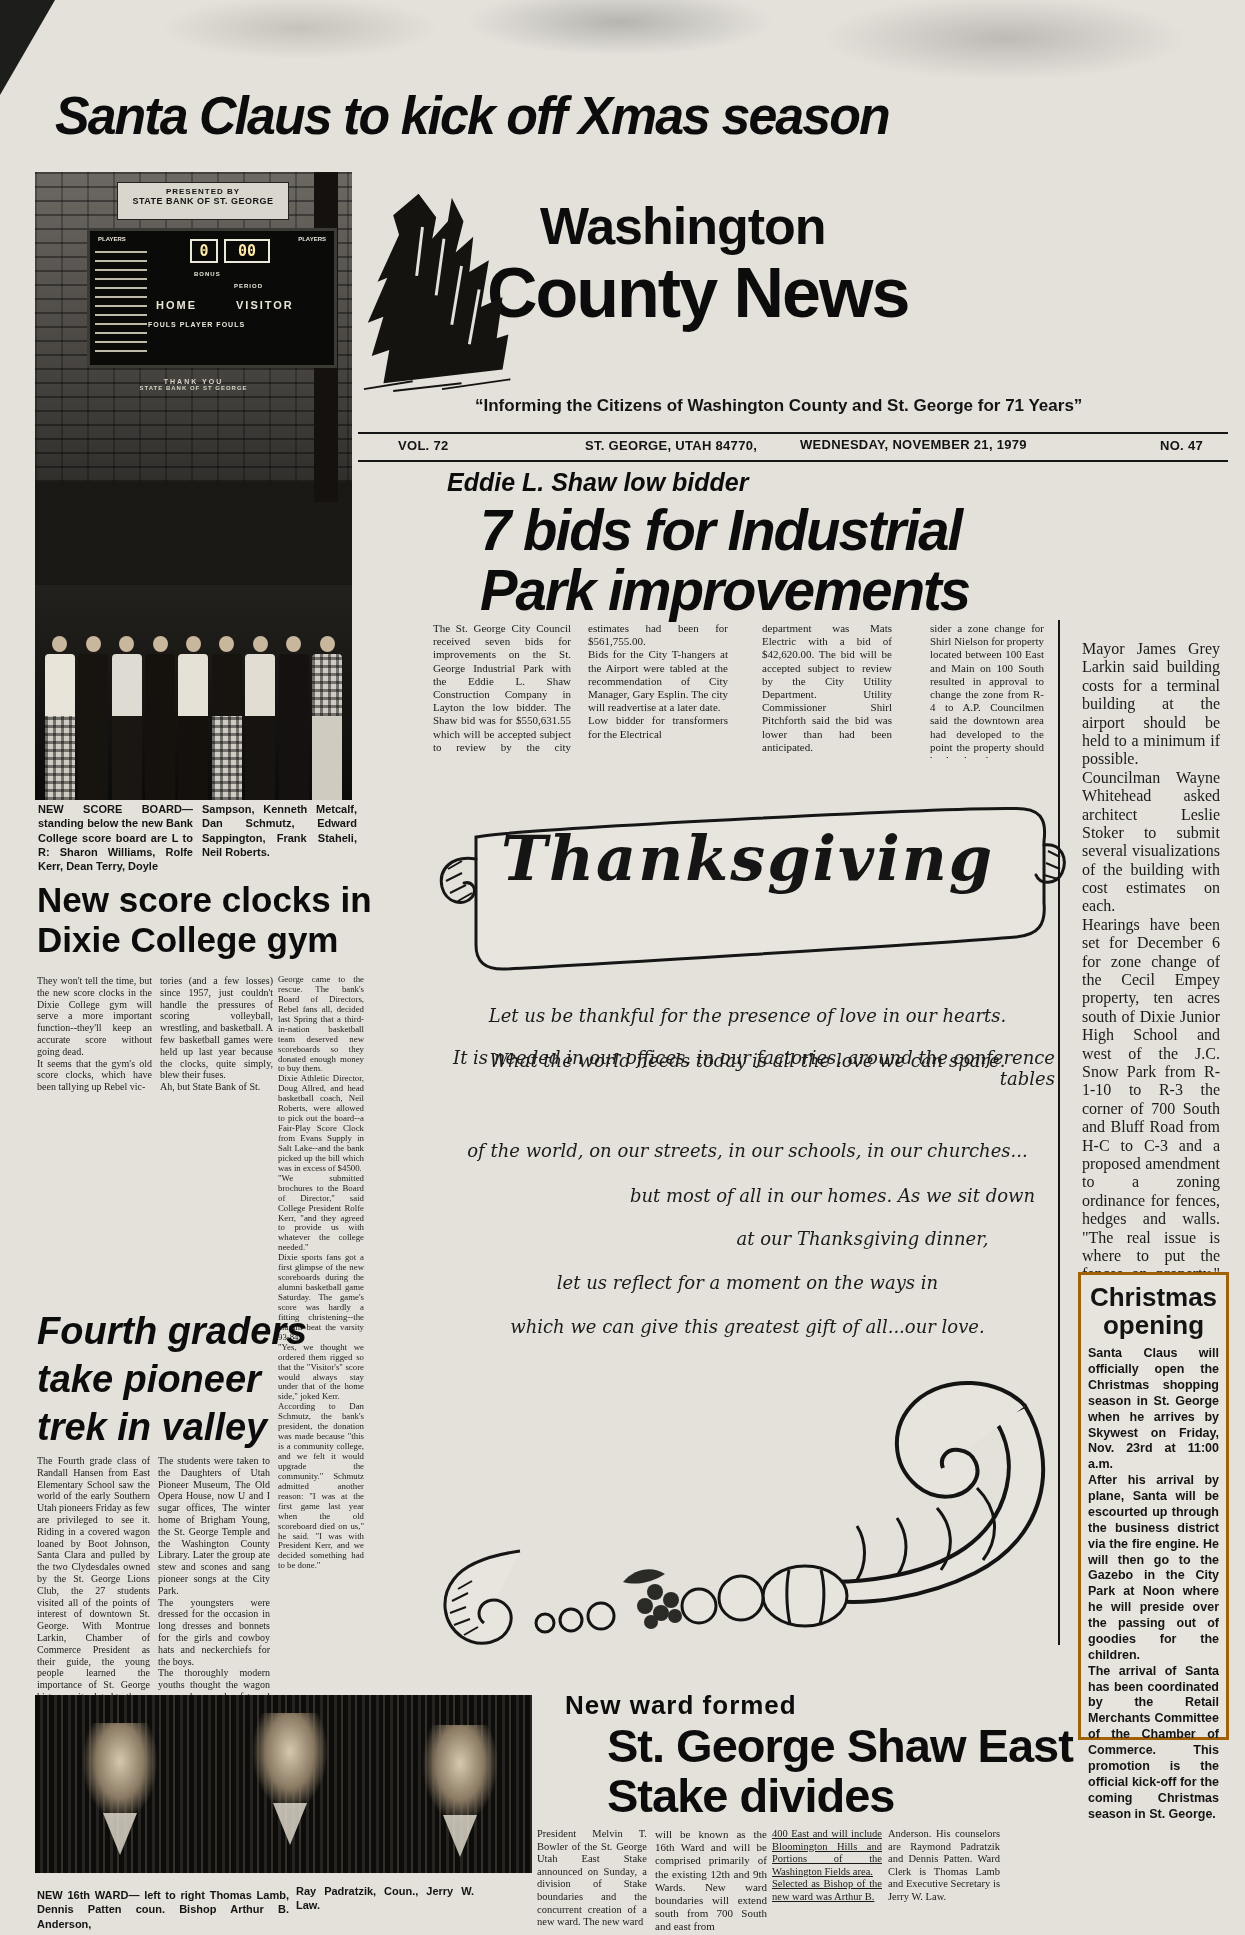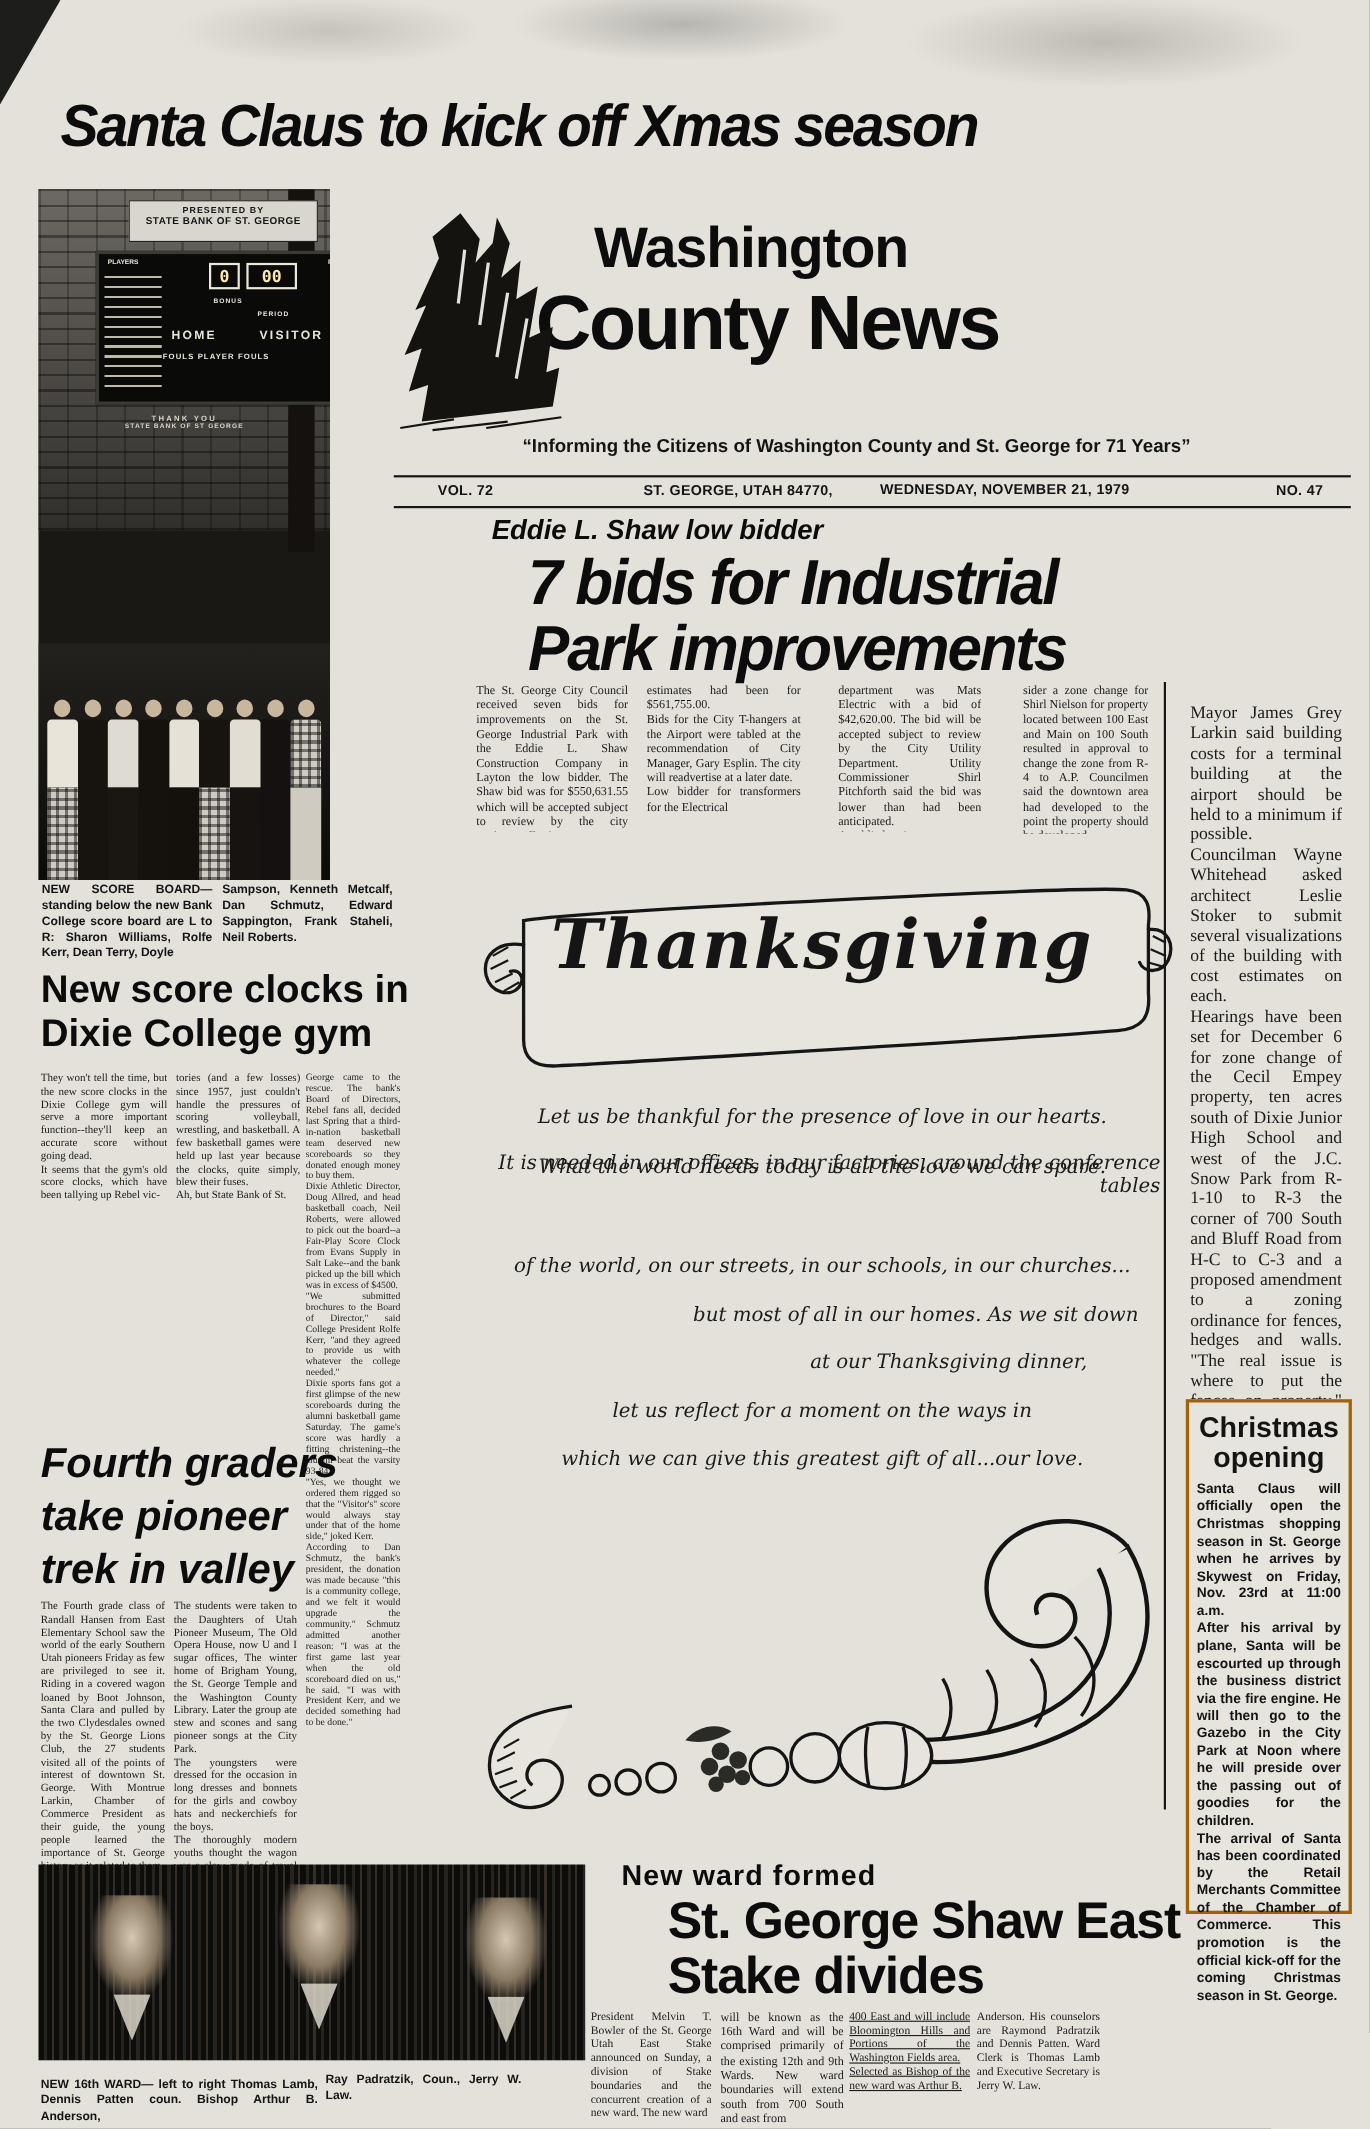--- a/index.html
+++ b/index.html
@@ -17,21 +17,21 @@
   .caption { position:absolute; font-family:"Liberation Sans", sans-serif; font-weight:bold;
              font-size:11px; line-height:1.3; color:#141414; text-align:justify; }
   .rule-h { position:absolute; background:#161616; height:2px; }
   .rule-v { position:absolute; background:#161616; width:2px; }
   
   .mast-top { font-size:52px; letter-spacing:-1px; }
   .mast-bottom { font-size:70px; letter-spacing:-2px; }
   .tagline { font-family:"Liberation Sans", sans-serif; font-weight:bold; font-size:17px; }
   .dateline { font-family:"Liberation Sans", sans-serif; font-weight:bold; font-size:13px; letter-spacing:.3px; white-space:nowrap; }
   
-  .photo1 { position:absolute; left:35px; top:172px; width:265px; height:628px; background:#191815; overflow:hidden; }
+  .photo1 { position:absolute; left:35px; top:172px; width:317px; height:628px; background:#191815; overflow:hidden; }
   .brick { position:absolute; left:0; top:0; width:100%; height:310px; background-color:#6c6862;
            background-image:
              repeating-linear-gradient(0deg, rgba(0,0,0,.38) 0 2px, transparent 2px 14px),
              repeating-linear-gradient(90deg, rgba(0,0,0,.25) 0 2px, transparent 2px 26px),
              linear-gradient(rgba(0,0,0,0), rgba(0,0,0,.55)); }
   .pole { position:absolute; right:14px; top:0; width:24px; height:330px; background:#14110e; }
   .sign { position:absolute; left:82px; top:10px; width:172px; height:38px; background:#d9d6ce;
           border:1px solid #24221e; text-align:center; padding-top:4px; }
   .sign .l1 { font-family:"Liberation Sans",sans-serif; font-size:8px; font-weight:bold; letter-spacing:1px; }
   .sign .l2 { font-family:"Liberation Sans",sans-serif; font-size:9px; font-weight:bold; letter-spacing:.5px; }

